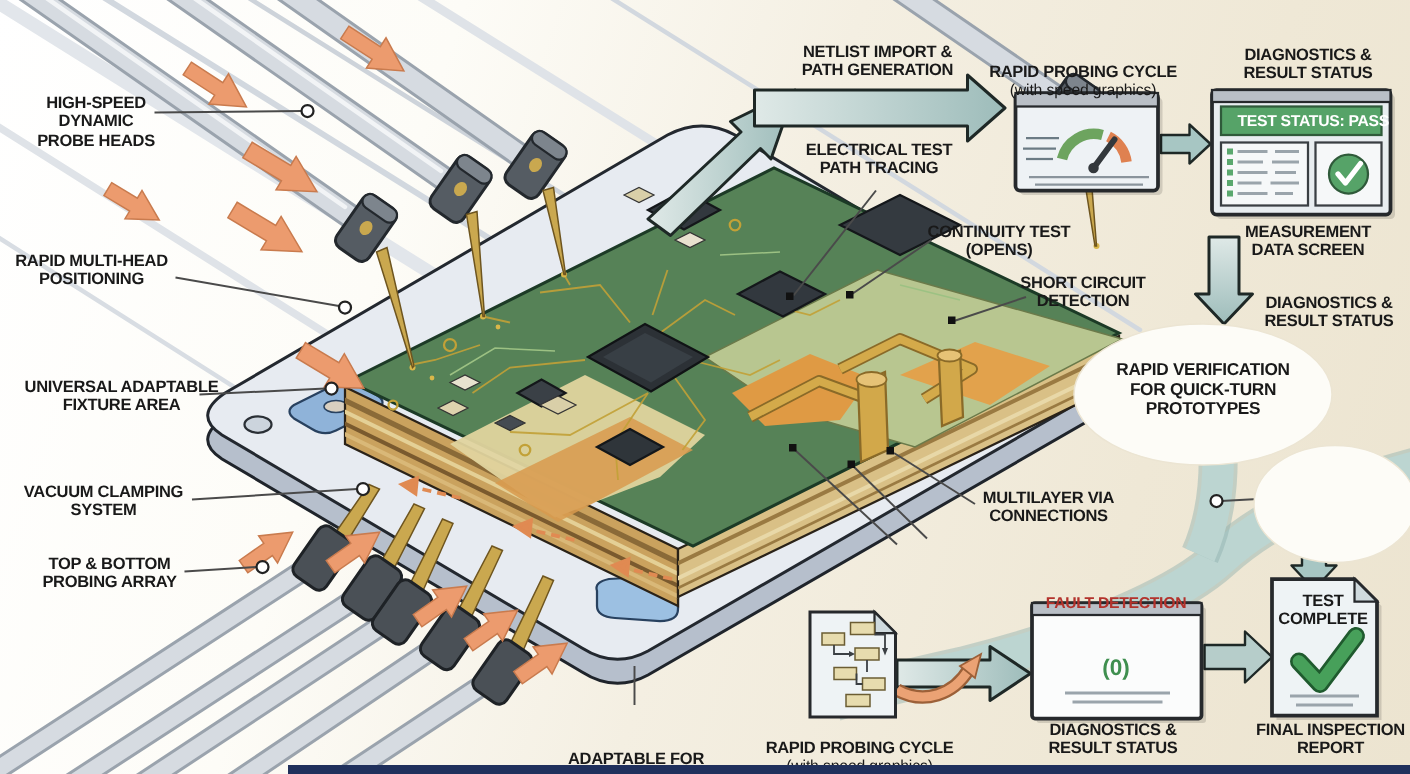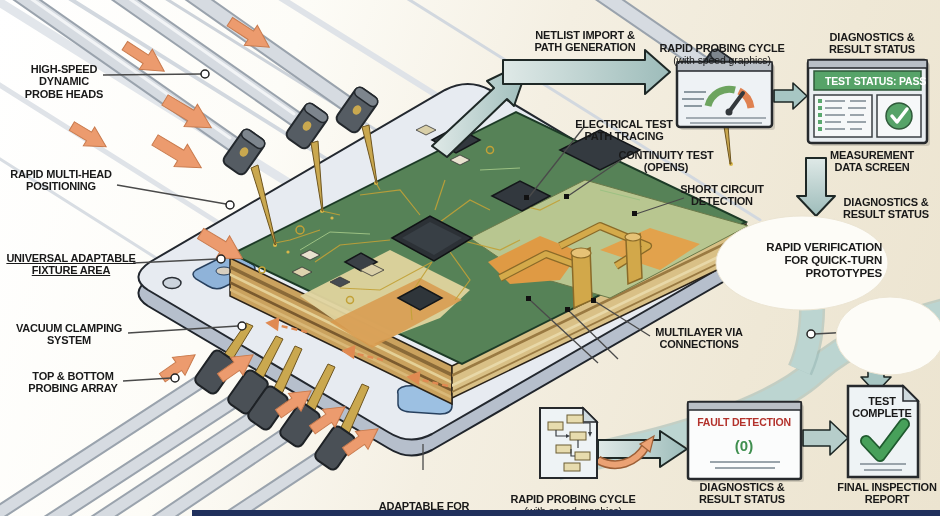--- a/index.html
+++ b/index.html
@@ -10,21 +10,21 @@
   }
   #stage svg{position:absolute;left:0;top:0;}
   .lbl{
     position:absolute;color:#191919;font-weight:700;font-size:11px;line-height:1.12;
     letter-spacing:-0.2px;text-align:center;white-space:pre-line;
   }
   .lbl .sub{display:block;font-weight:400;font-size:10.5px;letter-spacing:-0.1px;}
   .banner-text{position:absolute;color:#ffffff;font-weight:700;font-size:10.5px;text-align:center;letter-spacing:-0.2px;}
   .fault-title{position:absolute;color:#b3322c;font-weight:700;font-size:10.5px;text-align:center;letter-spacing:-0.2px;}
   .fault-count{position:absolute;color:#3f8f4f;font-weight:700;font-size:15px;text-align:center;}
-  .ellipse-lbl{font-size:11.5px;text-align:right;}
+  .ellipse-lbl{font-size:11.5px;}
   .navy-bar{position:absolute;left:192px;top:510px;width:748px;height:6px;background:#20305c;}
 </style>
 </head>
 <body>
 
 <div id="stage">
 
 <svg width="940" height="516" viewBox="0 0 940 516">
   <defs>
     <linearGradient id="tealArrow" x1="0" y1="0" x2="1" y2="0">
@@ -406,61 +406,61 @@
     <line x1="860" y1="464" x2="906" y2="464" stroke="#9aa4ab" stroke-width="2"></line>
     <line x1="864" y1="470" x2="902" y2="470" stroke="#9aa4ab" stroke-width="2"></line>
   </g>
 </svg>
 
 <div class="lbl" style="left:10px;top:63px;width:108px;">HIGH-SPEED
 DYNAMIC
 PROBE HEADS</div>
 <div class="lbl" style="left:2px;top:168px;width:118px;">RAPID MULTI-HEAD
 POSITIONING</div>
-<div class="lbl" style="left:4px;top:252px;width:134px;text-decoration:underline;">UNIVERSAL ADAPTABLE
+<div class="lbl" style="left:14px;top:252px;width:134px;">UNIVERSAL ADAPTABLE
 FIXTURE AREA</div>
 <div class="lbl" style="left:10px;top:322px;width:118px;">VACUUM CLAMPING
 SYSTEM</div>
 <div class="lbl" style="left:20px;top:370px;width:106px;">TOP &amp; BOTTOM
 PROBING ARRAY</div>
 <div class="lbl" style="left:364px;top:472px;width:120px;margin-top:28px;">ADAPTABLE FOR
 VARIOUS PCB SIZES</div>
 
 <div class="lbl" style="left:526px;top:29px;width:118px;">NETLIST IMPORT &amp;
 PATH GENERATION</div>
 <div class="lbl" style="left:656px;top:30px;width:132px;">
   <span>RAPID PROBING CYCLE</span>
   <span class="sub">(with speed graphics)</span>
 </div>
 <div class="lbl" style="left:820px;top:31px;width:104px;">DIAGNOSTICS &amp;
 RESULT STATUS</div>
 <div class="banner-text" style="left:814px;top:75px;width:123px;">TEST STATUS: PASS</div>
 <div class="lbl" style="left:818px;top:149px;width:108px;">MEASUREMENT
 DATA SCREEN</div>
 
-<div class="lbl" style="left:532px;top:118px;width:108px;margin-left:38px;">ELECTRICAL TEST
+<div class="lbl" style="left:532px;top:94px;width:108px;">ELECTRICAL TEST
 PATH TRACING</div>
 <div class="lbl" style="left:610px;top:149px;width:112px;">CONTINUITY TEST
 (OPENS)</div>
 <div class="lbl" style="left:672px;top:183px;width:100px;">SHORT CIRCUIT
 DETECTION</div>
 <div class="lbl" style="left:642px;top:326px;width:114px;">MULTILAYER VIA
 CONNECTIONS</div>
 
 <div class="lbl" style="left:836px;top:196px;width:100px;">DIAGNOSTICS &amp;
 RESULT STATUS</div>
 <div class="lbl ellipse-lbl" style="left:722px;top:241px;width:160px;">RAPID VERIFICATION
 FOR QUICK-TURN
 PROTOTYPES</div>
 
 <div class="lbl" style="left:506px;top:481px;width:134px;">
   <span>RAPID PROBING CYCLE</span>
   <span class="sub">(with speed graphics)</span>
 </div>
-<div class="fault-title" style="left:692px;top:416px;width:104px;">FAULT DETECTION</div>
+<div class="fault-title" style="left:692px;top:396px;width:104px;">FAULT DETECTION</div>
 <div class="fault-count" style="left:692px;top:437px;width:104px;">(0)</div>
 <div class="lbl" style="left:688px;top:481px;width:108px;">DIAGNOSTICS &amp;
 RESULT STATUS</div>
 <div class="lbl" style="left:850px;top:395px;width:64px;">TEST
 COMPLETE</div>
 <div class="lbl" style="left:832px;top:481px;width:110px;">FINAL INSPECTION
 REPORT</div>
 
 <div class="navy-bar"></div>
 </div>

